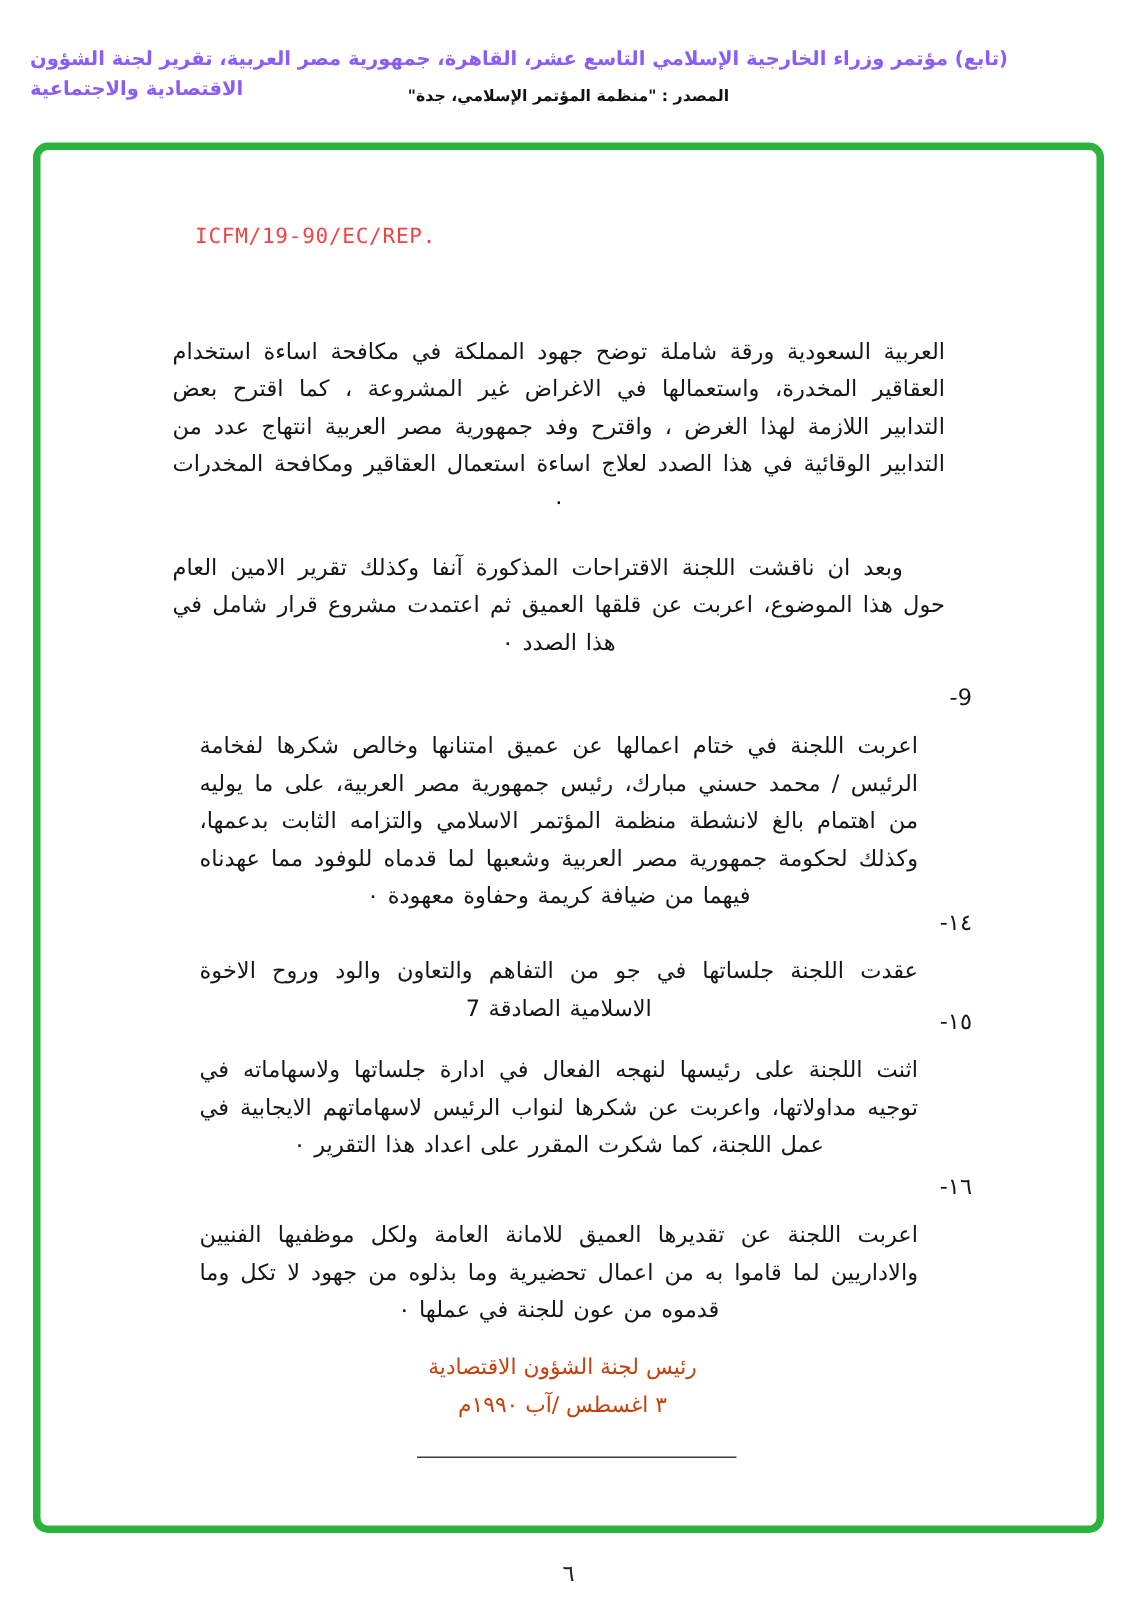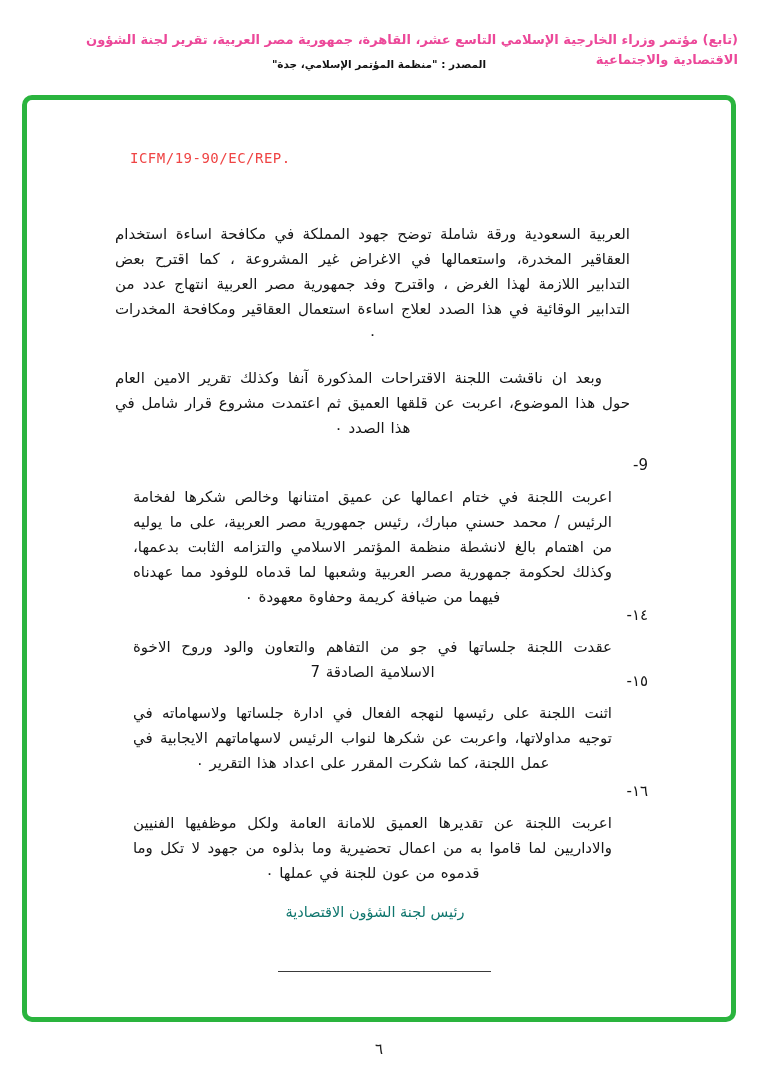--- a/index.html
+++ b/index.html
@@ -3,22 +3,22 @@
 <meta charset="utf-8">
 <style>
   html,body{margin:0;padding:0;}
   body{
     width:758px;height:1078px;position:relative;background:#ffffff;
     font-family:"DejaVu Sans",sans-serif;color:#1b1b1b;overflow:hidden;
   }
   
   .hdr1{
     position:absolute;top:30px;left:20px;right:20px;
-    text-align:right;direction:rtl;
-    font-weight:bold;font-size:13px;line-height:20px;color:#ec4899;
+    text-align:left;direction:rtl;
+    font-weight:bold;font-size:13px;line-height:20px;color:#8b5cf6;
   }
   .hdr2{
     position:absolute;top:56px;left:20px;right:20px;
     text-align:center;direction:rtl;
     font-weight:bold;font-size:10.5px;line-height:16px;color:#111;
   }
   
   .frame{
     position:absolute;left:22px;top:95px;width:714px;height:927px;
     box-sizing:border-box;border:5px solid #2ab43e;border-radius:10px;
@@ -38,21 +38,21 @@
   }
   .p1{top:222px;}
   .p2{top:366px;text-indent:28px;}
   .item{position:absolute;right:110px;width:515px;display:flex;direction:rtl;
         font-size:15px;line-height:25px;color:#161616;word-spacing:1px;}
   .i13{top:453px;} .i14{top:603px;} .i15{top:669px;} .i16{top:779px;}
   .item .num{flex:0 0 36px;text-align:right;}
   .item .txt{flex:1;text-align:justify;text-align-last:center;margin-top:32px;}
   .sig{
     position:absolute;top:900px;left:255px;width:240px;
-    direction:rtl;text-align:center;font-size:14.5px;line-height:25px;color:#0f766e;
+    direction:rtl;text-align:center;font-size:14.5px;line-height:25px;color:#c2410c;
   }
   .sig-rule{
     position:absolute;top:971px;left:278px;width:213px;height:0;
     border-top:1.6px solid #3a3a3a;
   }
   .pageno{
     position:absolute;top:1040px;left:0;right:0;text-align:center;
     font-size:15px;color:#222;
   }
 </style>
@@ -85,17 +85,18 @@
   <span class="txt">اثنت اللجنة على رئيسها لنهجه الفعال في ادارة جلساتها ولاسهاماته في توجيه مداولاتها، واعربت عن شكرها لنواب الرئيس لاسهاماتهم الايجابية في عمل اللجنة، كما شكرت المقرر على اعداد هذا التقرير ٠</span>
 </div>
 
 <div class="item i16">
   <span class="num">١٦-</span>
   <span class="txt">اعربت اللجنة عن تقديرها العميق للامانة العامة ولكل موظفيها الفنيين والاداريين لما قاموا به من اعمال تحضيرية وما بذلوه من جهود لا تكل وما قدموه من عون للجنة في عملها ٠</span>
 </div>
 
 <div class="sig">
   <div>رئيس لجنة الشؤون الاقتصادية</div>
+  <div>٣ اغسطس /آب ١٩٩٠م</div>
 </div>
 
 <div class="sig-rule"></div>
 
 <div class="pageno">٦</div>
 
 </body></html>

